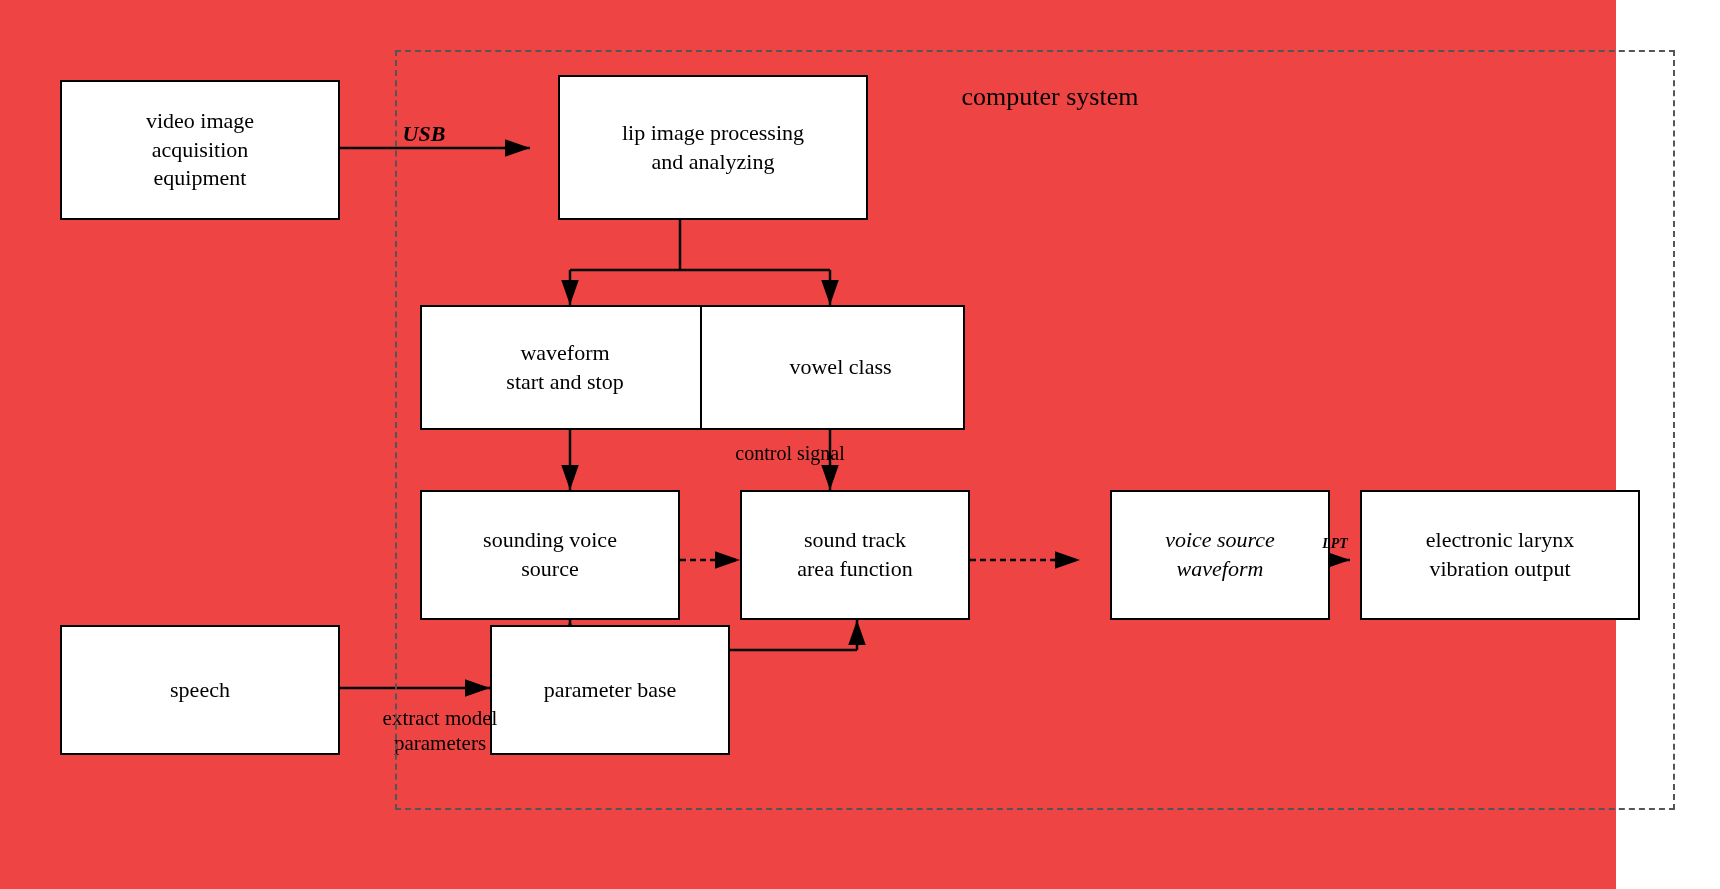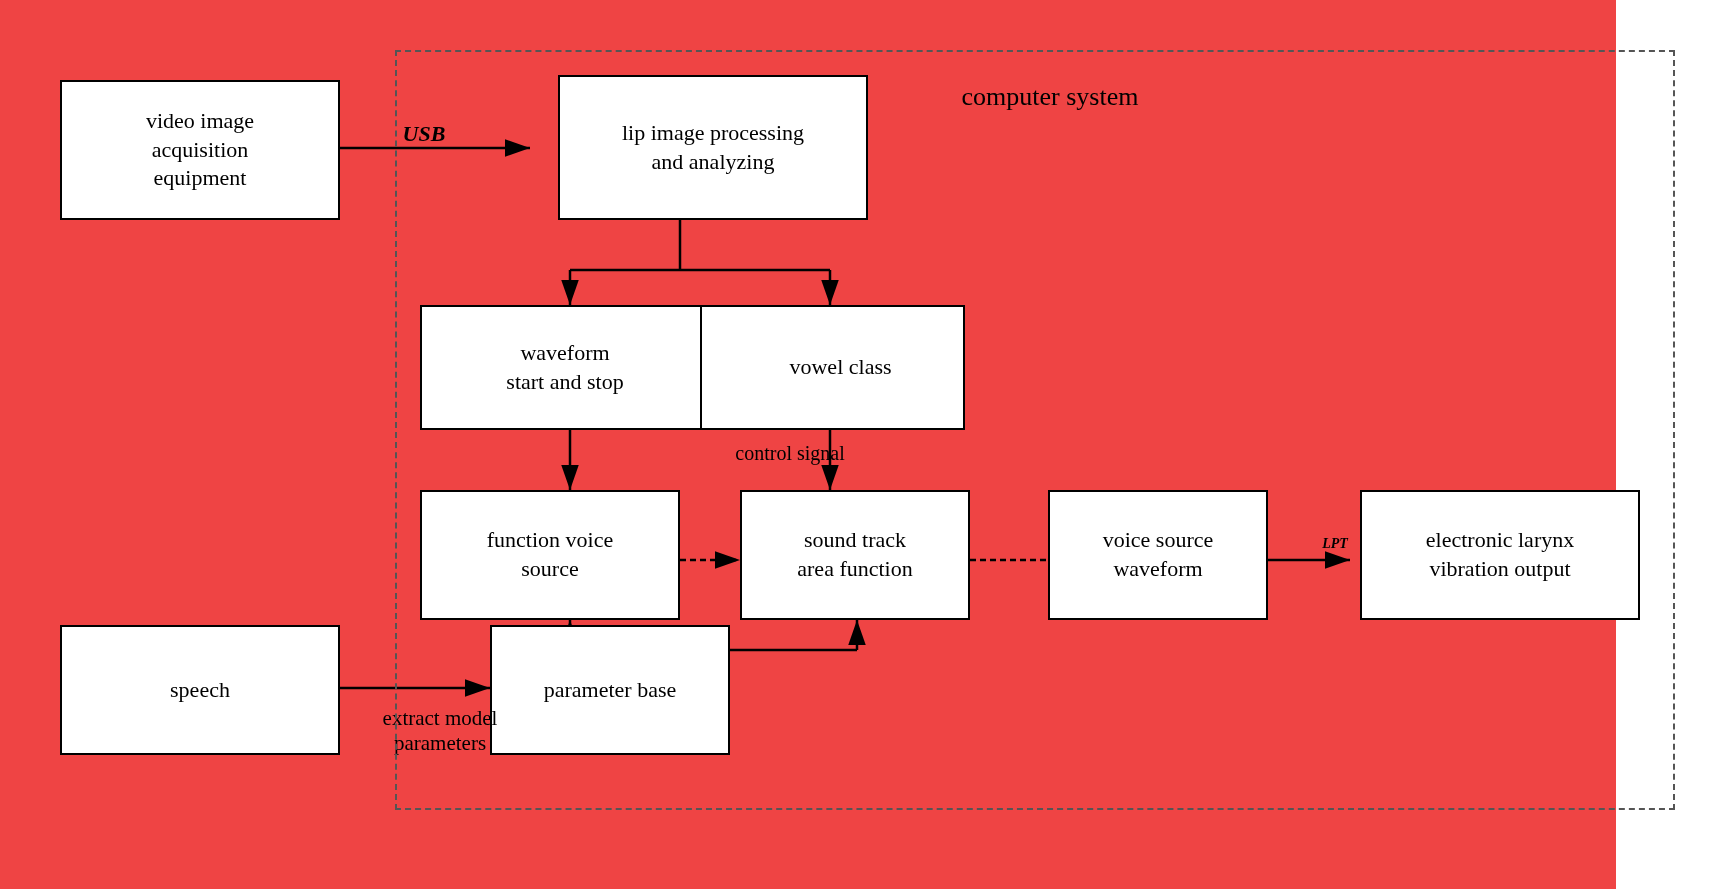--- a/index.html
+++ b/index.html
@@ -117,30 +117,30 @@
 
   <div class="box" style="left:700px; top:305px; width:265px; height:125px;">
     <span style="white-space:pre-line;margin-left:16px;">vowel class</span>
   </div>
 
   <div class="label" style="left:690px; top:440px; width:200px; font-size:20px;">
     <span>control signal</span>
   </div>
 
   <div class="box" style="left:420px; top:490px; width:260px; height:130px;">
-    <span style="white-space:pre-line;">function voice
+    <span style="white-space:pre-line;">sounding voice
 source</span>
   </div>
 
   <div class="box" style="left:740px; top:490px; width:230px; height:130px;">
     <span style="white-space:pre-line;">sound track
 area function</span>
   </div>
 
-  <div class="box" style="left:1048px; top:490px; width:220px; height:130px;">
+  <div class="box" style="left:1110px; top:490px; width:220px; height:130px;font-style:italic;">
     <span style="white-space:pre-line;">voice source
 waveform</span>
   </div>
 
   <div class="box" style="left:1360px; top:490px; width:280px; height:130px;">
     <span style="white-space:pre-line;">electronic larynx
 vibration output</span>
   </div>
 
   <div class="box" style="left:490px; top:625px; width:240px; height:130px;">

